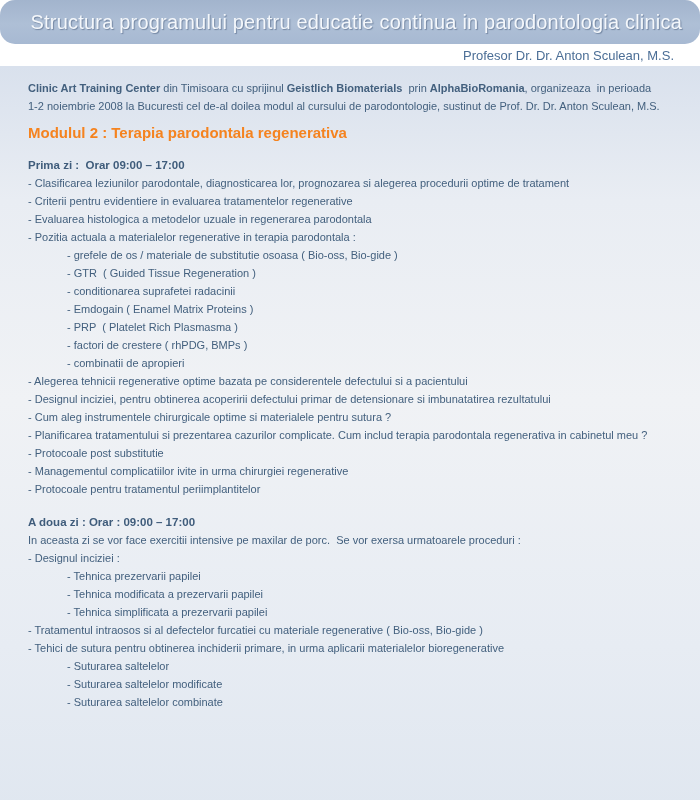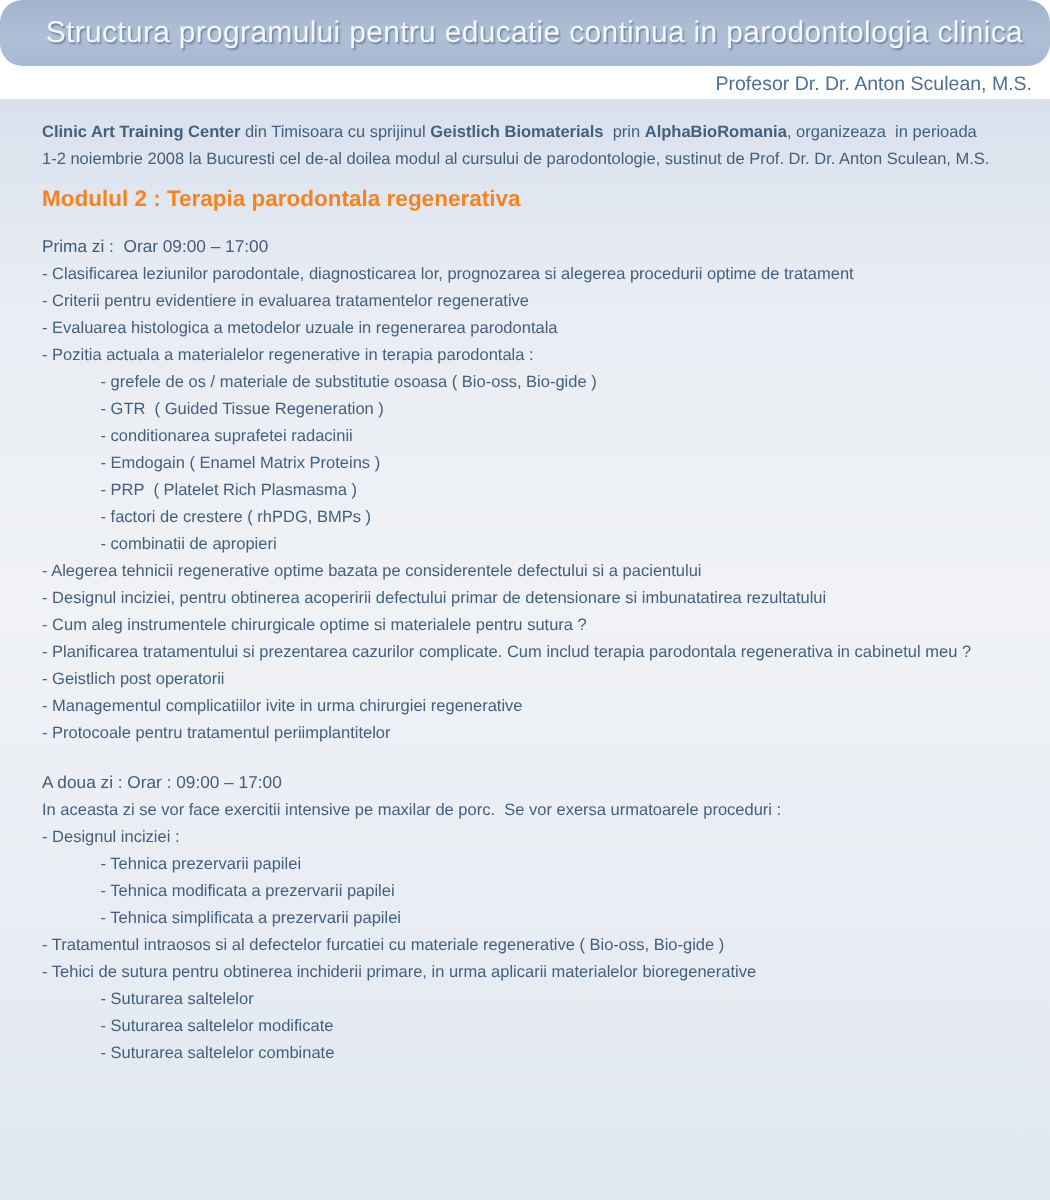--- a/index.html
+++ b/index.html
@@ -5,31 +5,31 @@
   html,body{margin:0;padding:0;}
   body{font-family:"Liberation Sans", sans-serif; background:#ffffff;}
   .page{position:relative; width:700px; height:800px; margin:0 auto; overflow:hidden; background:#ffffff;}
 
   
   .titlebar{height:44px; background:linear-gradient(180deg,#a2b4cd 0%,#aebfd6 55%,#a7b9d2 100%);
             display:flex; align-items:center; justify-content:flex-end; padding-right:18px; box-sizing:border-box;border-radius:15px;}
   .titlebar .title{color:#f4f7fb; font-size:20px; letter-spacing:.2px;
             text-shadow:1px 1px 1px rgba(85,105,135,.65);}
   .subbar{height:22px; background:#ffffff; display:flex; align-items:center; justify-content:flex-end;
-            padding-right:12px; box-sizing:border-box;}
+            padding-right:26px; box-sizing:border-box;}
   .subbar .subtitle{color:#4b6e96; font-size:13px;}
 
   
   .content{height:744px; box-sizing:border-box; padding:13px 36px 0 28px;
            background:linear-gradient(180deg,#d9e1ed 0%,#e9edf3 18%,#f0f2f5 45%,#e7ecf3 78%,#e0e7f0 100%);
            color:#43607e;}
   .intro{margin:0; font-size:11px; line-height:18px; white-space:pre-wrap;}
   .intro .b{font-weight:bold;}
   .module-heading{margin:8px 0 0 0; color:#f5831f; font-size:15px; font-weight:bold; line-height:20px;}
-  .day-heading{margin:13px 0 0 0; font-size:11.5px; font-weight:normal; line-height:18px; color:#3f5c7b; white-space:pre;}
+  .day-heading{margin:13px 0 0 0; font-size:11.5px; font-weight:bold; line-height:18px; color:#3f5c7b; white-space:pre;}
   .day-heading.second{margin-top:15px;}
   .list .line{font-size:11px; line-height:18px; white-space:pre;}
   .list .line.ind1{padding-left:39px;}
   .day2-intro{font-size:11px; line-height:18px; white-space:pre-wrap; margin:0;}
 
   
   .footer{height:70px; background:#ffffff; display:flex; align-items:center; justify-content:flex-end;
           padding-right:16px; box-sizing:border-box; gap:24px;}
 
   
@@ -82,21 +82,21 @@
         <div class="line ind1">- GTR  ( Guided Tissue Regeneration )</div>
         <div class="line ind1">- conditionarea suprafetei radacinii</div>
         <div class="line ind1">- Emdogain ( Enamel Matrix Proteins )</div>
         <div class="line ind1">- PRP  ( Platelet Rich Plasmasma )</div>
         <div class="line ind1">- factori de crestere ( rhPDG, BMPs )</div>
         <div class="line ind1">- combinatii de apropieri</div>
         <div class="line">- Alegerea tehnicii regenerative optime bazata pe considerentele defectului si a pacientului</div>
         <div class="line">- Designul inciziei, pentru obtinerea acoperirii defectului primar de detensionare si imbunatatirea rezultatului</div>
         <div class="line">- Cum aleg instrumentele chirurgicale optime si materialele pentru sutura ?</div>
         <div class="line">- Planificarea tratamentului si prezentarea cazurilor complicate. Cum includ terapia parodontala regenerativa in cabinetul meu ?</div>
-        <div class="line">- Geistlich post operatorii</div>
+        <div class="line">- Protocoale post substitutie</div>
         <div class="line">- Managementul complicatiilor ivite in urma chirurgiei regenerative</div>
         <div class="line">- Protocoale pentru tratamentul periimplantitelor</div>
       </div>
 
     <h3 class="day-heading second">A doua zi : Orar : 09:00 – 17:00</h3>
     <p class="day2-intro">In aceasta zi se vor face exercitii intensive pe maxilar de porc.  Se vor exersa urmatoarele proceduri :</p>
     <div class="list">
         <div class="line">- Designul inciziei :</div>
         <div class="line ind1">- Tehnica prezervarii papilei</div>
         <div class="line ind1">- Tehnica modificata a prezervarii papilei</div>

